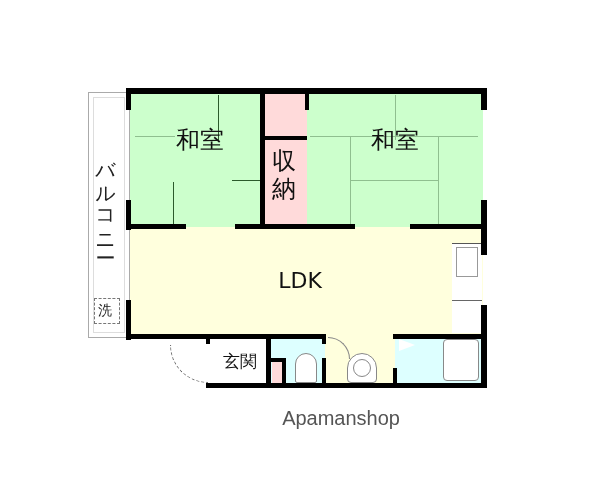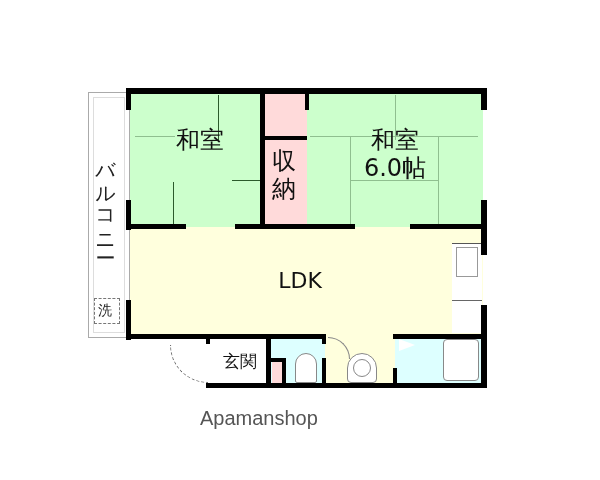--- a/index.html
+++ b/index.html
@@ -40,21 +40,20 @@
   </div>
 
   <div class="abs" style="left:307px;top:92px;width:176px;height:135px;background:#ccffcc;"></div>
   <div class="thin" style="left:395px;top:95px;width:1px;height:45px;background:#8fbf8f;"></div>
   <div class="thin" style="left:310px;top:136px;width:168px;height:1px;background:#8fbf8f;"></div>
   <div class="thin" style="left:350px;top:136px;width:1px;height:88px;background:#8fbf8f;"></div>
   <div class="thin" style="left:438px;top:136px;width:1px;height:88px;background:#8fbf8f;"></div>
   <div class="thin" style="left:350px;top:180px;width:88px;height:1px;background:#8fbf8f;"></div>
   <div class="room-label" style="left:345px;top:127px;width:100px;font-size:24px;">
     <div>和室</div>
-    <div>6.0帖</div>
   </div>
 
   <div class="abs" style="left:130px;top:227px;width:353px;height:108px;background:#ffffdd;"></div>
   <div class="room-label" style="left:250px;top:268px;width:100px;font-size:22px;">LDK</div>
 
   <div class="abs" style="left:452px;top:243px;width:30px;height:90px;background:#fff;border-top:1px solid #555;"></div>
   <div class="abs" style="left:456px;top:247px;width:22px;height:30px;border:1px solid #999;"></div>
   <div class="grey" style="left:452px;top:300px;width:30px;height:1px;background:#666;"></div>
 
   <div class="abs" style="left:325px;top:335px;width:70px;height:50px;background:#ffffdd;"></div>
@@ -93,14 +92,14 @@
   <div class="wall" style="left:206px;top:383px;width:281px;height:5px;"></div>
   <div class="wall" style="left:266px;top:334px;width:5px;height:52px;"></div>
   <div class="wall" style="left:270px;top:334px;width:56px;height:5px;"></div>
   <div class="wall" style="left:270px;top:358px;width:16px;height:4px;"></div>
   <div class="wall" style="left:282px;top:358px;width:4px;height:28px;"></div>
   <div class="wall" style="left:322px;top:334px;width:4px;height:10px;"></div>
   <div class="wall" style="left:322px;top:358px;width:4px;height:28px;"></div>
   <div class="wall" style="left:393px;top:334px;width:94px;height:5px;"></div>
   <div class="wall" style="left:393px;top:368px;width:4px;height:18px;"></div>
 
-  <div class="abs" style="left:200px;top:407px;width:200px;text-align:left;font-family:'Liberation Sans', sans-serif;font-size:20px;color:#555;">Apamanshop</div>
+  <div class="abs" style="left:200px;top:407px;width:200px;text-align:right;font-family:'Liberation Sans', sans-serif;font-size:20px;color:#555;">Apamanshop</div>
 </div>
 
 </body></html>

